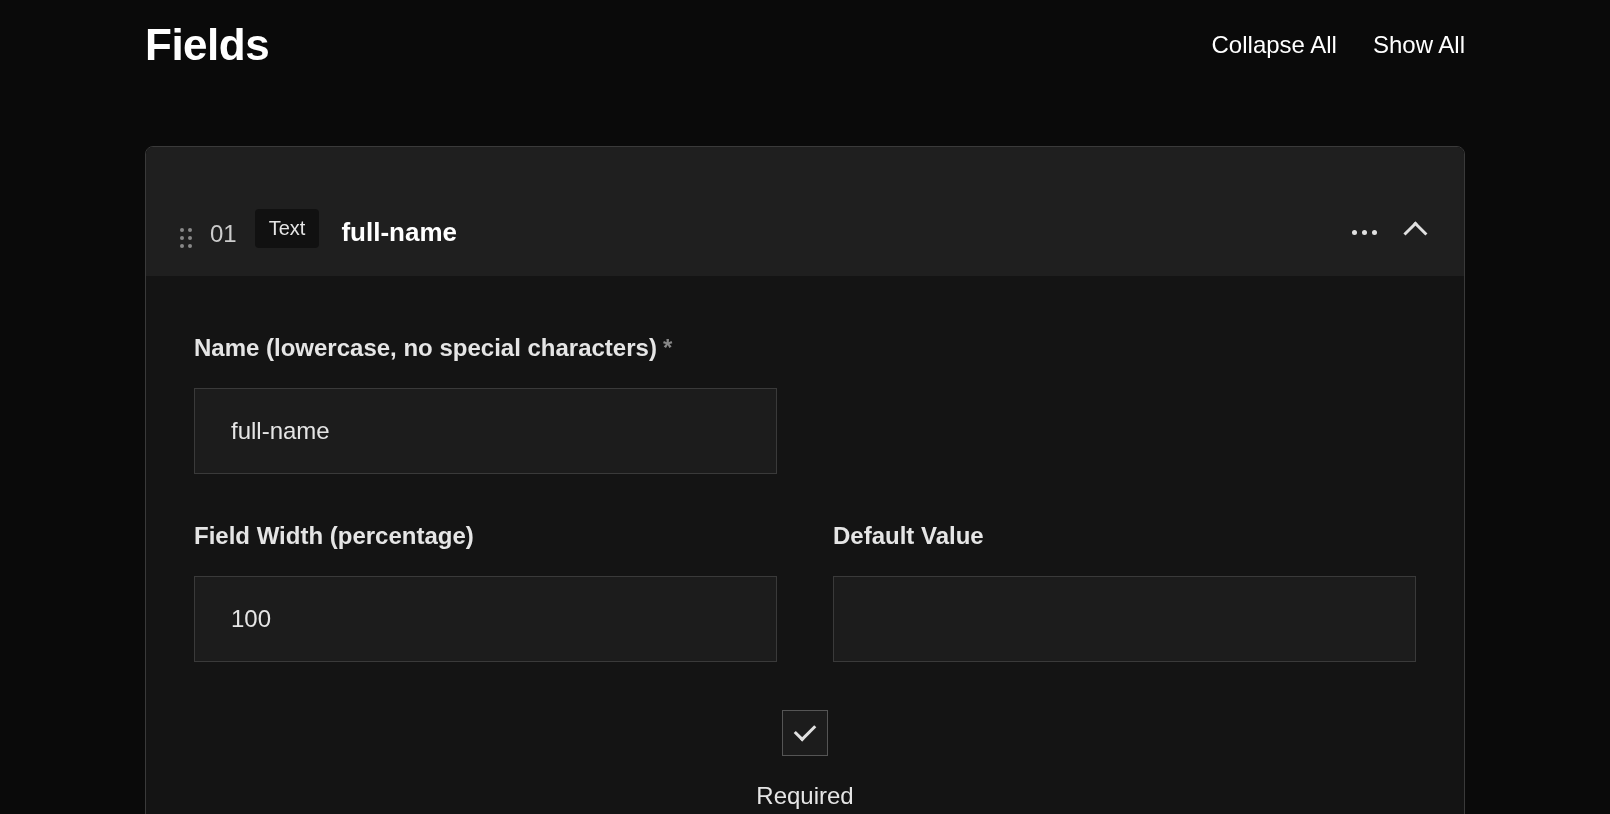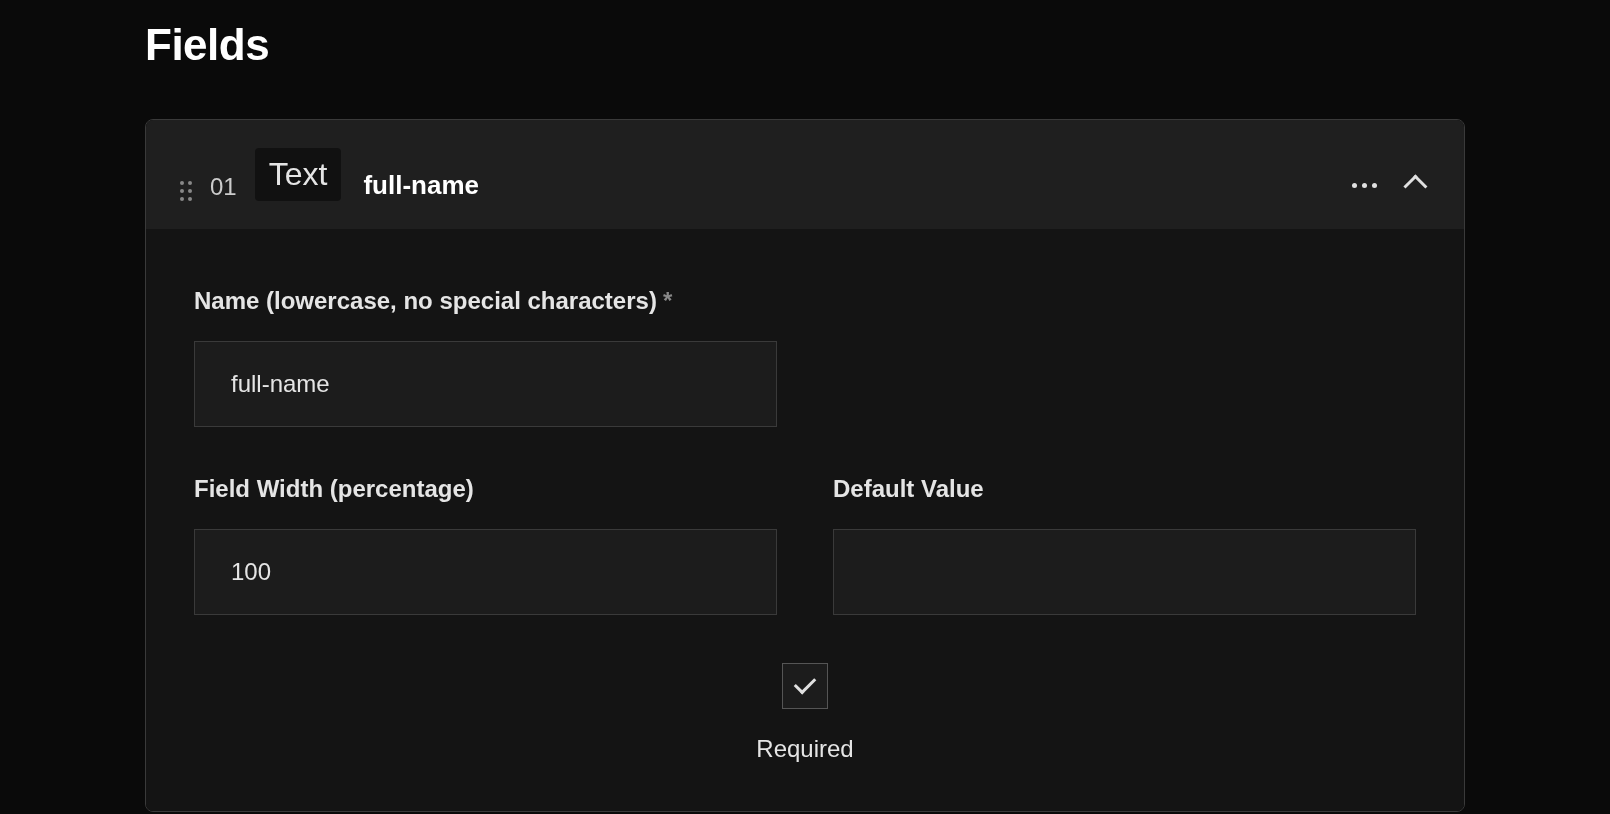--- a/index.html
+++ b/index.html
@@ -11,22 +11,22 @@
       background-color: #0a0a0a;
       color: #ffffff;
       font-family: -apple-system, BlinkMacSystemFont, "Segoe UI", Helvetica, Arial, sans-serif;
       width: 1610px;
       height: 814px;
       padding: 20px 145px 0 145px;
     }
     .header {
       display: flex;
       justify-content: space-between;
-      margin-bottom: 49px;
-      flex-direction: column;
+      align-items: center;
+      margin-bottom: 76px;
     }
     .page-title {
       font-size: 44px;
       font-weight: 700;
       letter-spacing: -0.5px;
     }
     .header-actions {
       display: flex;
       gap: 36px;
       font-size: 24px;
@@ -62,22 +62,23 @@
     }
     .field-number {
       font-size: 24px;
       color: #cccccc;
       font-weight: 400;
     }
     .field-type-badge {
       background-color: #111111;
       padding: 8px 14px;
       border-radius: 4px;
-      font-size: 32px;
-      color: #e5e5e5;
+      font-size: 20px;
+      color: #e5e5e5;
+      margin-top: 34px;
     }
     .field-name {
       font-size: 26px;
       font-weight: 700;
       color: #ffffff;
       margin-left: 4px;
     }
     .field-header-spacer {
       flex: 1;
     }
@@ -172,20 +173,24 @@
     .checkbox-label {
       font-size: 24px;
       color: #e5e5e5;
     }
   </style>
 </head>
 <body>
 
 <div class="header">
   <h1 class="page-title">Fields</h1>
+  <div class="header-actions">
+    <span class="header-action">Collapse All</span>
+    <span class="header-action">Show All</span>
+  </div>
 </div>
 
 <div class="field-card">
   <div class="field-header">
     <div class="drag-handle">
       <span class="drag-dot"></span>
         <span class="drag-dot"></span>
       <span class="drag-dot"></span>
         <span class="drag-dot"></span>
       <span class="drag-dot"></span>

